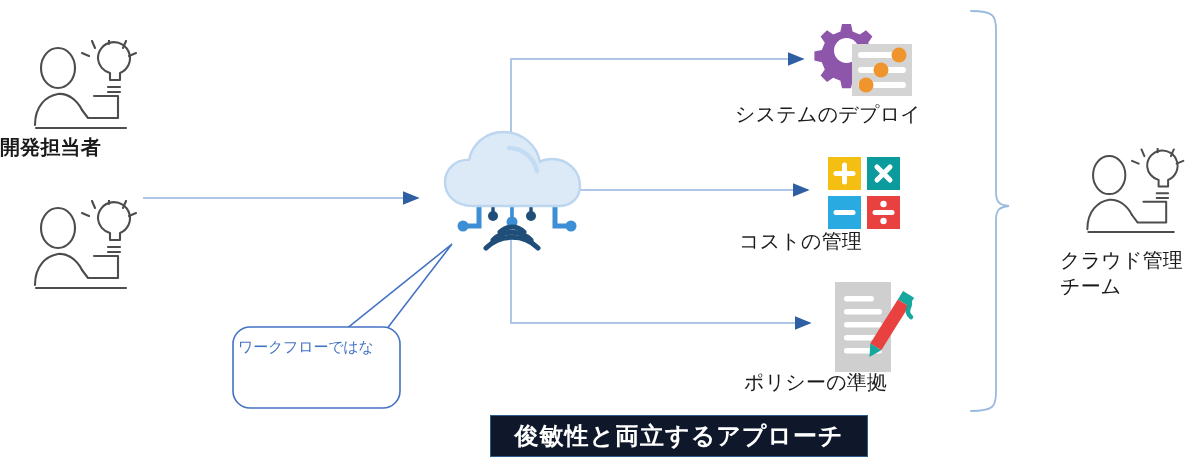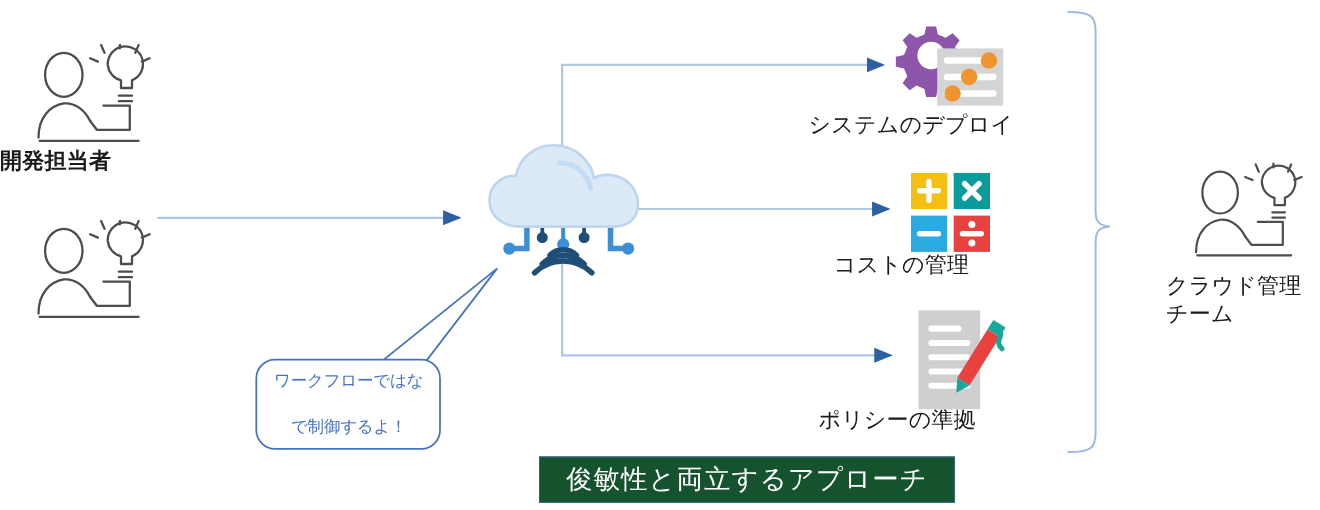--- a/index.html
+++ b/index.html
@@ -34,34 +34,34 @@
     line-height: 1.28;
     letter-spacing: 0.2px;
     white-space: pre-line;
   }
   .actor-label { font-size: 20px; font-weight: bold; }
   .bubble-text {
     position: absolute;
     color: #4472c4;
     font-size: 15px;
     line-height: 1.38;
-    text-align: center;
     letter-spacing: -0.2px;
   }
   .banner {
     position: absolute;
     box-sizing: border-box;
     display: flex;
     align-items: center;
     justify-content: center;
-    background: #14532d;
+    background: #0f172a;
     border: 1.5px solid #2e5c8a;
     color: #ffffff;
     font-size: 24px;
     letter-spacing: 1px;
+    font-weight: bold;
   }
 </style>
 </head>
 <body>
 
 <div id="canvas">
 
   <svg class="layer" viewBox="0 0 1200 464">
     <defs>
       <marker id="ah" markerWidth="9" markerHeight="9" refX="7.6" refY="4" orient="auto">
@@ -192,21 +192,21 @@
       <g stroke="#ffffff" stroke-width="5" stroke-linecap="round">
         <path d="M16.5,8 L16.5,25 M8,16.5 L25,16.5"></path>
         <path d="M49,10 L62,23 M62,10 L49,23"></path>
         <path d="M8,55.5 L25,55.5"></path>
         <path d="M47,55.5 L64,55.5"></path>
       </g>
       <circle cx="55.5" cy="47" r="3.2" fill="#ffffff"></circle>
       <circle cx="55.5" cy="64" r="3.2" fill="#ffffff"></circle>
     </svg>
   </div>
-  <div class="node-label" style="left:758px; top:229px; width:250px;">コストの管理</div>
+  <div class="node-label" style="left:739px; top:229px; width:250px;">コストの管理</div>
 
   <div class="abs" style="left:827px; top:282px; width:94px; height:92px;">
     <svg width="94" height="92" viewBox="0 0 94 92">
       <rect x="8" y="0" width="56" height="90" fill="#cfcfcf"></rect>
       <g fill="#ffffff">
         <rect x="17" y="14" width="30" height="5.5" rx="2.5"></rect>
         <rect x="17" y="27" width="38" height="5.5" rx="2.5"></rect>
         <rect x="17" y="40" width="38" height="5.5" rx="2.5"></rect>
         <rect x="17" y="53" width="38" height="5.5" rx="2.5"></rect>
         <rect x="17" y="66" width="38" height="5.5" rx="2.5"></rect>
@@ -232,17 +232,16 @@
         <path d="M86,47 l12,0"></path>
         <path d="M86,52 l12,0"></path>
         <path d="M70,1 l3,7 M87,-4 l0,8 M104,1 l-3,7 M60,13 l7,3 M114,13 l-7,3"></path>
       </g>
     </svg>
   </div>
   <div class="node-label" style="left:1060px; top:248px; width:142px;">クラウド管理
 チーム</div>
 
   <div class="bubble-text" style="left:238px; top:337px; width:158px;">ワークフローではな</div>
-  <div class="bubble-text" style="left:238px; top:379px; width:158px;">で制御するよ！</div>
 
   <div class="banner" style="left:490px; top:415px; width:378px; height:42px;">俊敏性と両立するアプローチ</div>
 
 </div>
 
 </body></html>

